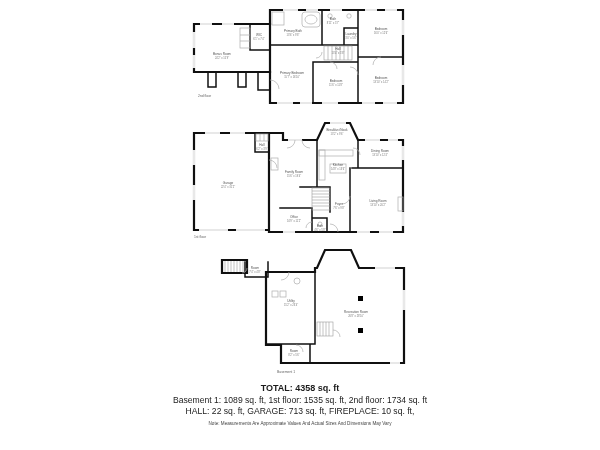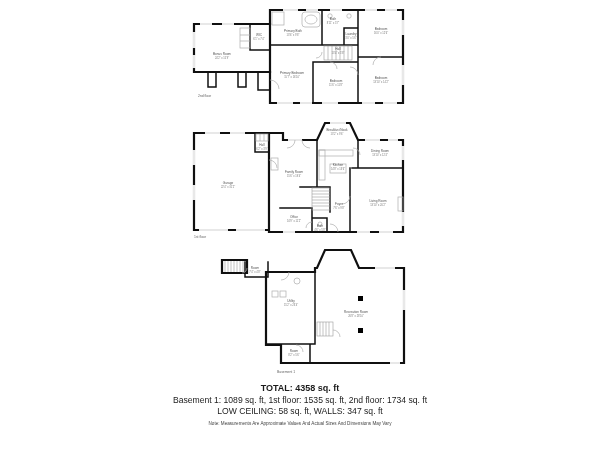--- a/index.html
+++ b/index.html
@@ -177,17 +177,17 @@
         <text class="room-name" x="294" y="352">Room</text>
         <text class="room-dims" x="294" y="356">8'2" x 5'6"</text>
       </g>
       <text class="floor-label" x="277" y="373">Basement 1</text>
     </g>
   </svg>
 
   <div id="summary">
     <p class="total">TOTAL: 4358 sq. ft</p>
     <p class="line">Basement 1: 1089 sq. ft, 1st floor: 1535 sq. ft, 2nd floor: 1734 sq. ft</p>
-    <p class="line">LOW CEILING: 58 sq. ft, WALLS: 347 sq. ft</p>
+    <p class="line">HALL: 22 sq. ft, GARAGE: 713 sq. ft, FIREPLACE: 10 sq. ft,</p>
     <p class="note">Note: Measurements Are Approximate Values And Actual Sizes And Dimensions May Vary</p>
   </div>
 
 </div>
 
 </body></html>

